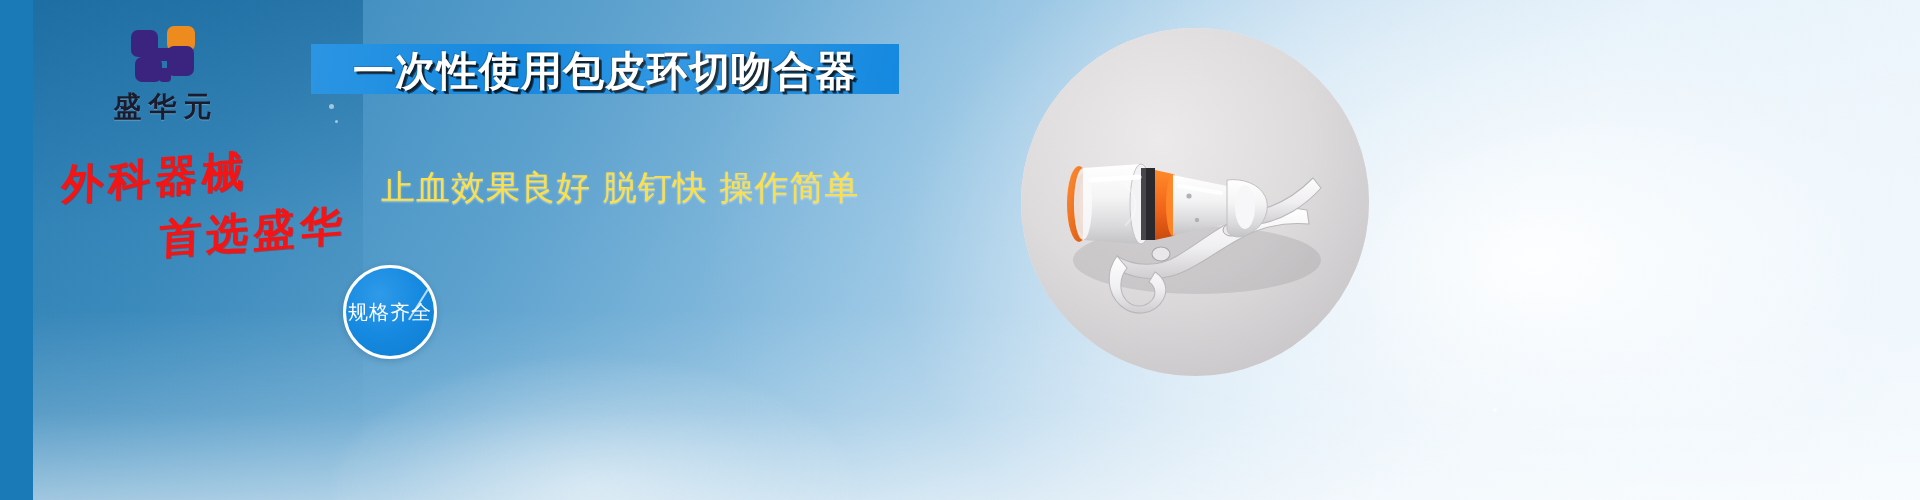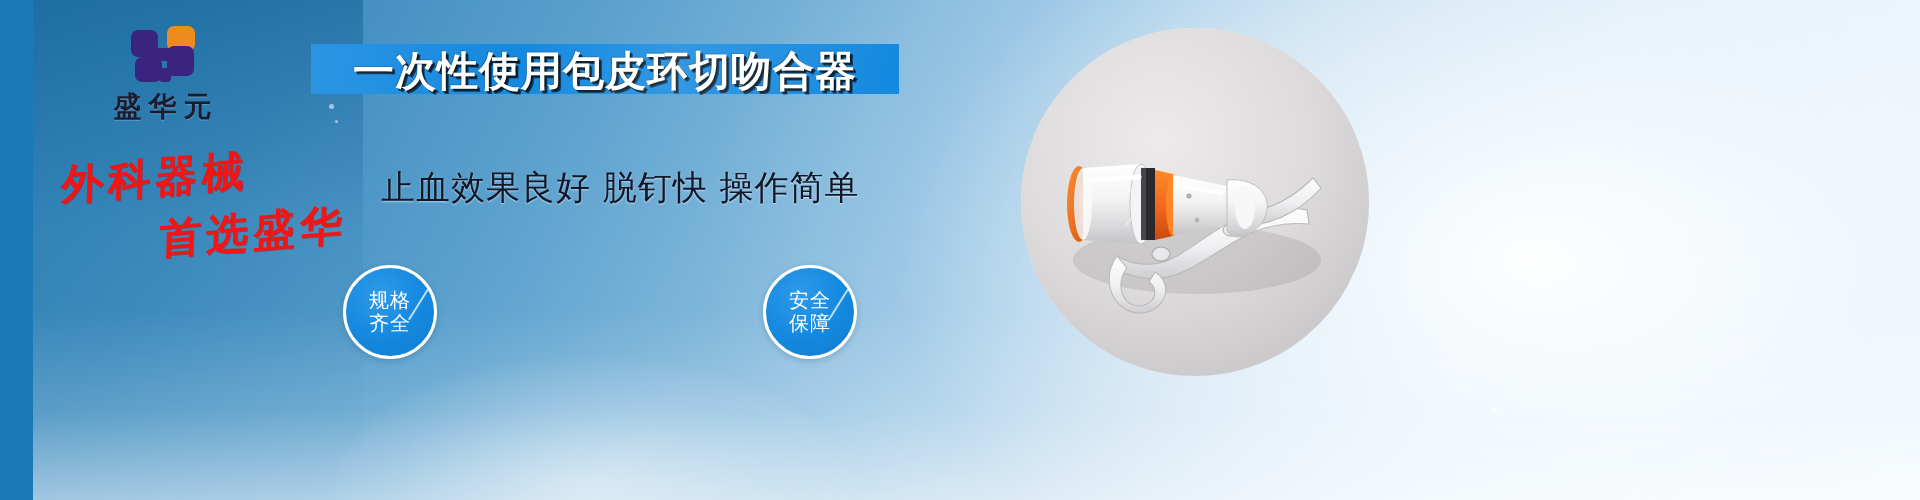--- a/index.html
+++ b/index.html
@@ -126,39 +126,39 @@
   
   #subtitle {
     position:absolute; left:348px; top:168px;
     width:520px; height:40px;
     display:flex; align-items:center;
   }
   .subtitle-text {
     font-family:"DejaVu Sans", sans-serif;
     font-size:34px;
     font-weight:400;
-    color:#0f172a;
+    color:#fde047;
     letter-spacing:1px;
     white-space:nowrap;
     text-shadow:0 1px 2px rgba(255,255,255,0.55);
   }
 
   
   #badges {
     position:absolute; left:310px; top:265px;
     width:560px; height:100px;
   }
   .badge {
     position:absolute; top:0;
     width:94px; height:94px;
     border-radius:50%;
     background:radial-gradient(circle at 38% 30%, #2f9ae8 0%, #168ae1 48%, #0d7ccf 100%);
     border:3px solid #ffffff;
     box-shadow:0 2px 6px rgba(10,60,100,0.22);
-    display:flex; flex-direction:column;
+    display:flex; flex-direction:row;
     align-items:center; justify-content:center;
     overflow:hidden;
   }
   .badge-slash {
     position:absolute;
     right:13px; top:13px;
     width:2px; height:42px;
     background:rgba(255,255,255,0.72);
     transform:rotate(32deg);
     transform-origin:center;
@@ -238,25 +238,20 @@
 
   <div id="subtitle">
     <div class="subtitle-text">止血效果良好 脱钉快 操作简单</div>
   </div>
 
   <div id="badges">
     <div class="badge b0">
       <span class="badge-slash"></span>
       <span class="badge-line">规格</span>
       <span class="badge-line">齐全</span>
-    </div>
-    <div class="badge b3">
-      <span class="badge-slash"></span>
-      <span class="badge-line">安全</span>
-      <span class="badge-line">保障</span>
     </div>
   </div>
 
   <div id="product-photo">
     <svg width="348" height="348" viewBox="0 0 348 348" xmlns="http://www.w3.org/2000/svg">
       <defs>
         <linearGradient id="bodyG" x1="0" y1="0" x2="0" y2="1">
           <stop offset="0%" stop-color="#ffffff"></stop>
           <stop offset="42%" stop-color="#f4f4f5"></stop>
           <stop offset="78%" stop-color="#d9d8da"></stop>

